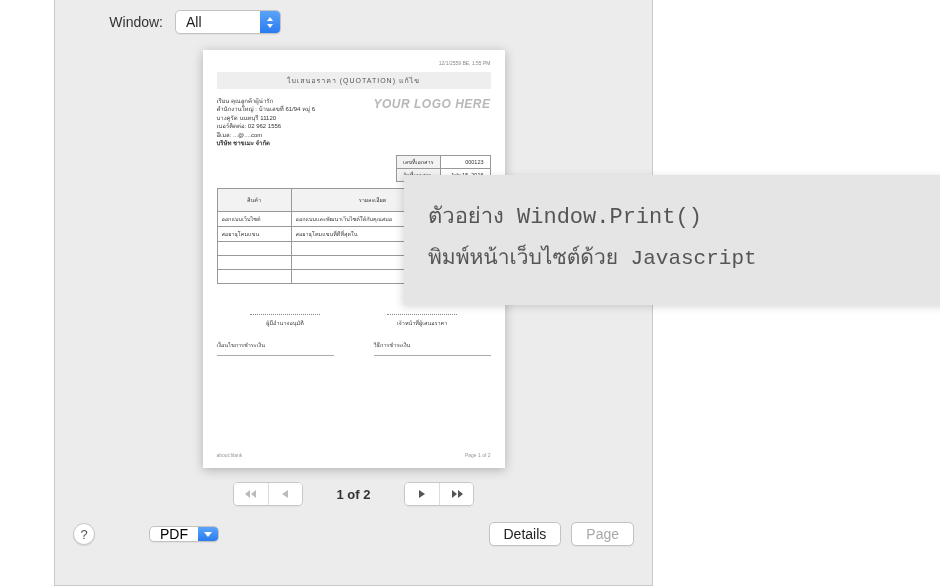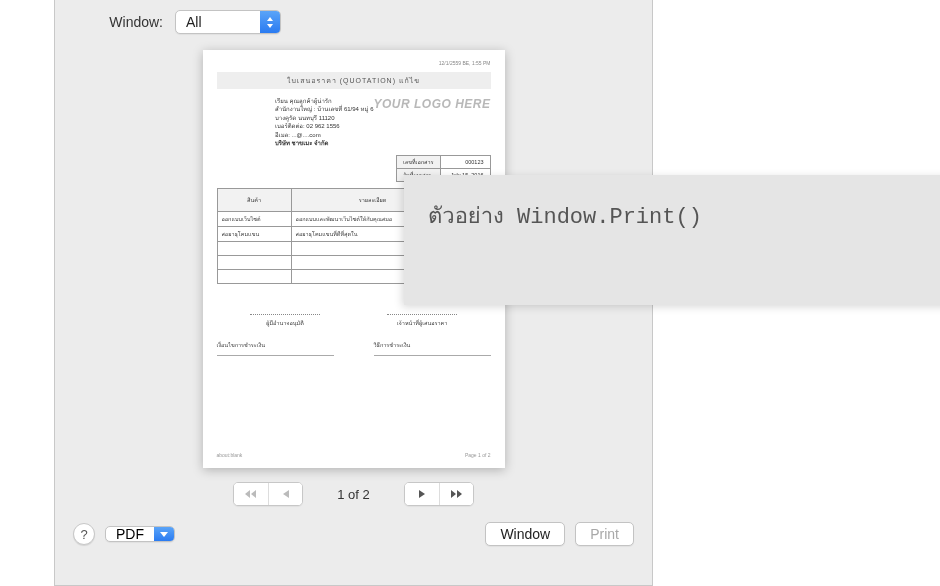--- a/index.html
+++ b/index.html
@@ -81,21 +81,21 @@
 .doc-header-right { position: absolute; top: 10px; right: 14px; font-size: 5px; color: #888; }
 .doc-title-bar {
   margin-top: 10px;
   background: #eee;
   text-align: center;
   padding: 3px 0;
   font-size: 7px;
   letter-spacing: 1px;
   color: #555;
 }
-.doc-row { display: flex; justify-content: flex-end; margin-top: 8px; }
+.doc-row { display: flex; justify-content: space-between; margin-top: 8px; }
 .doc-left { font-size: 6px; line-height: 1.4; }
 .doc-logo {
   font-size: 12px;
   font-weight: 800;
   font-style: italic;
   color: #b8b8b8;
   letter-spacing: 0.5px;
   font-family: Arial, sans-serif;
 }
 .info-table { margin-top: 8px; border-collapse: collapse; margin-left: auto; }
@@ -113,20 +113,21 @@
 .terms { display: flex; gap: 40px; margin-top: 14px; font-size: 5.5px; }
 .terms > div { flex: 1; }
 .terms-line { border-bottom: 1px solid #aaa; margin-top: 6px; }
 .doc-footer { position: absolute; bottom: 10px; left: 14px; right: 14px; display: flex; justify-content: space-between; font-size: 5px; color: #999; }
 
 .pager {
   display: flex;
   align-items: center;
   gap: 6px;
   margin-top: 14px;
+  font-weight: bold;
 }
 .pager-group {
   display: flex;
   background: #fff;
   border: 1px solid #c7c7c7;
   border-radius: 5px;
   overflow: hidden;
   box-shadow: 0 1px 1px rgba(0,0,0,0.05);
 }
 .pager-btn {
@@ -164,20 +165,21 @@
 }
 .pdf-btn {
   display: flex;
   align-items: stretch;
   background: #fff;
   border: 1px solid #c3c3c3;
   border-radius: 5px;
   height: 16px;
   overflow: hidden;
   box-shadow: 0 1px 1px rgba(0,0,0,0.05);
+  margin-left: 44px;
 }
 .pdf-text { padding: 2px 10px; font-size: 14px; display: flex; align-items: center; }
 .pdf-arrow {
   width: 20px;
   background: linear-gradient(#5aa4f8, #2a7bf1);
   display: flex;
   align-items: center;
   justify-content: center;
 }
 .mac-btn {
@@ -354,21 +356,22 @@
     </div>
     <div class="pdf-btn">
       <div class="pdf-text">PDF</div>
       <div class="pdf-arrow">
         <svg width="8" height="6" viewBox="0 0 8 6">
             <path d="M4 6 L0 1 L8 1 Z" fill="#fff"></path>
           </svg>
       </div>
     </div>
     <div class="spacer"></div>
-    <div class="mac-btn">Window</div>
-    <div class="mac-btn disabled">Print</div>
+    <div class="mac-btn">Details</div>
+    <div class="mac-btn disabled">Page</div>
   </div>
 
 </div>
 
 <div class="overlay-note">
   <div>ตัวอย่าง Window.Print()</div>
+  <div class="line2">พิมพ์หน้าเว็บไซต์ด้วย Javascript</div>
 </div>
 
 </body></html>

